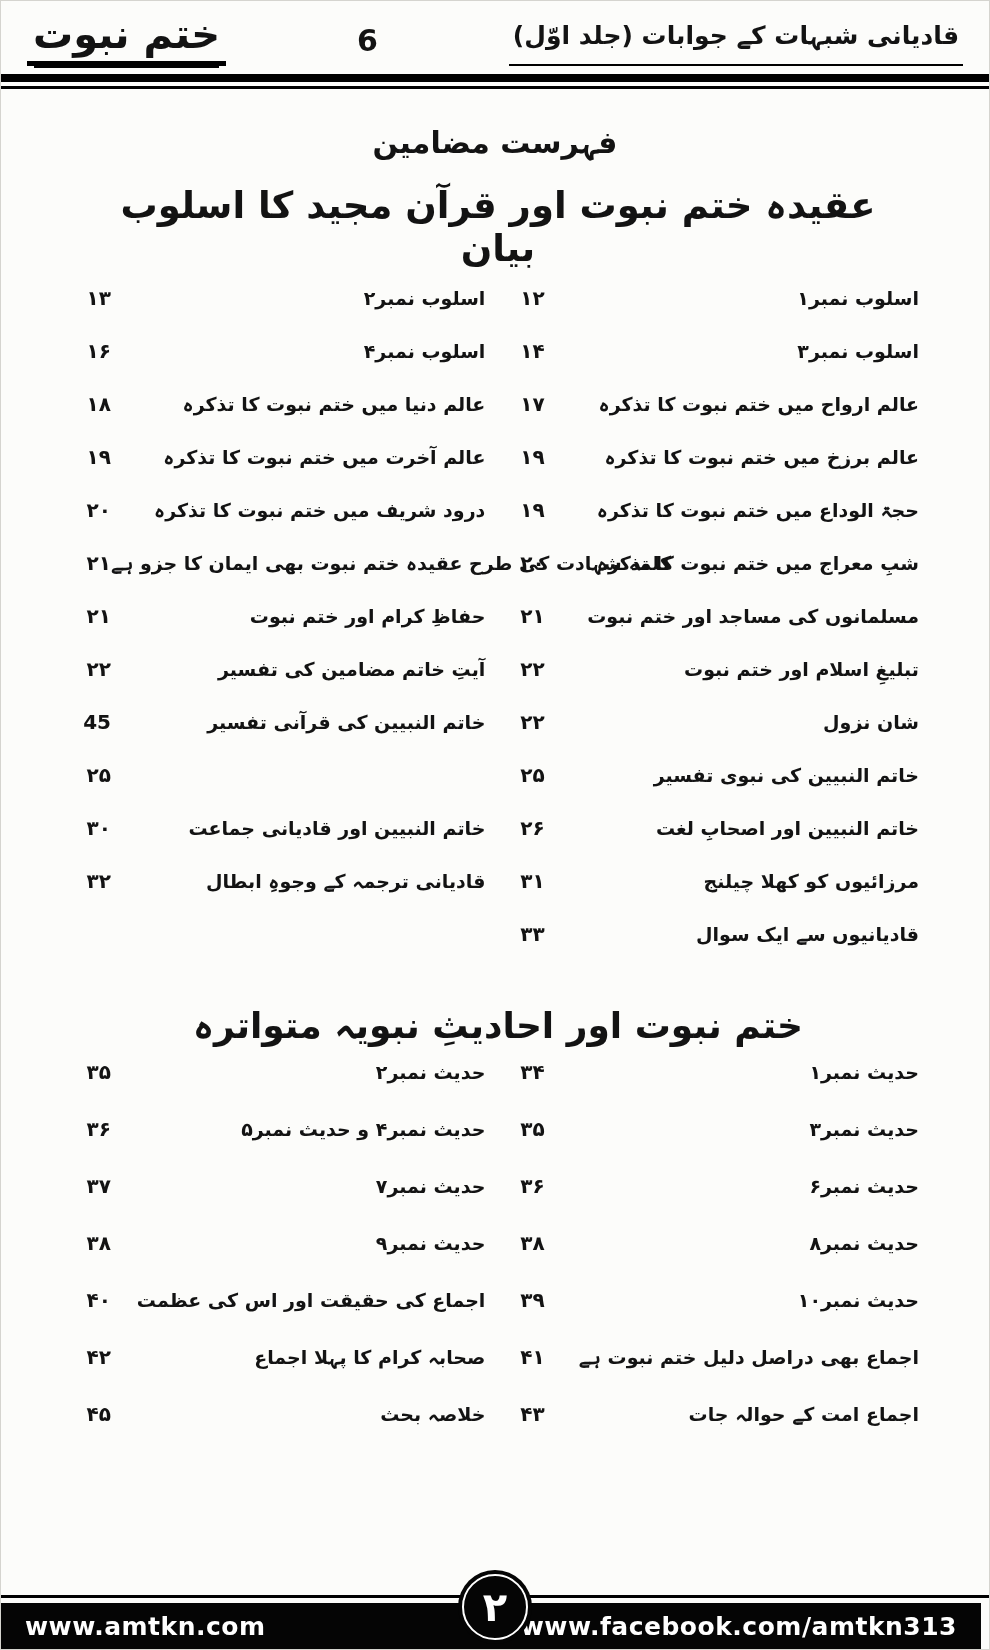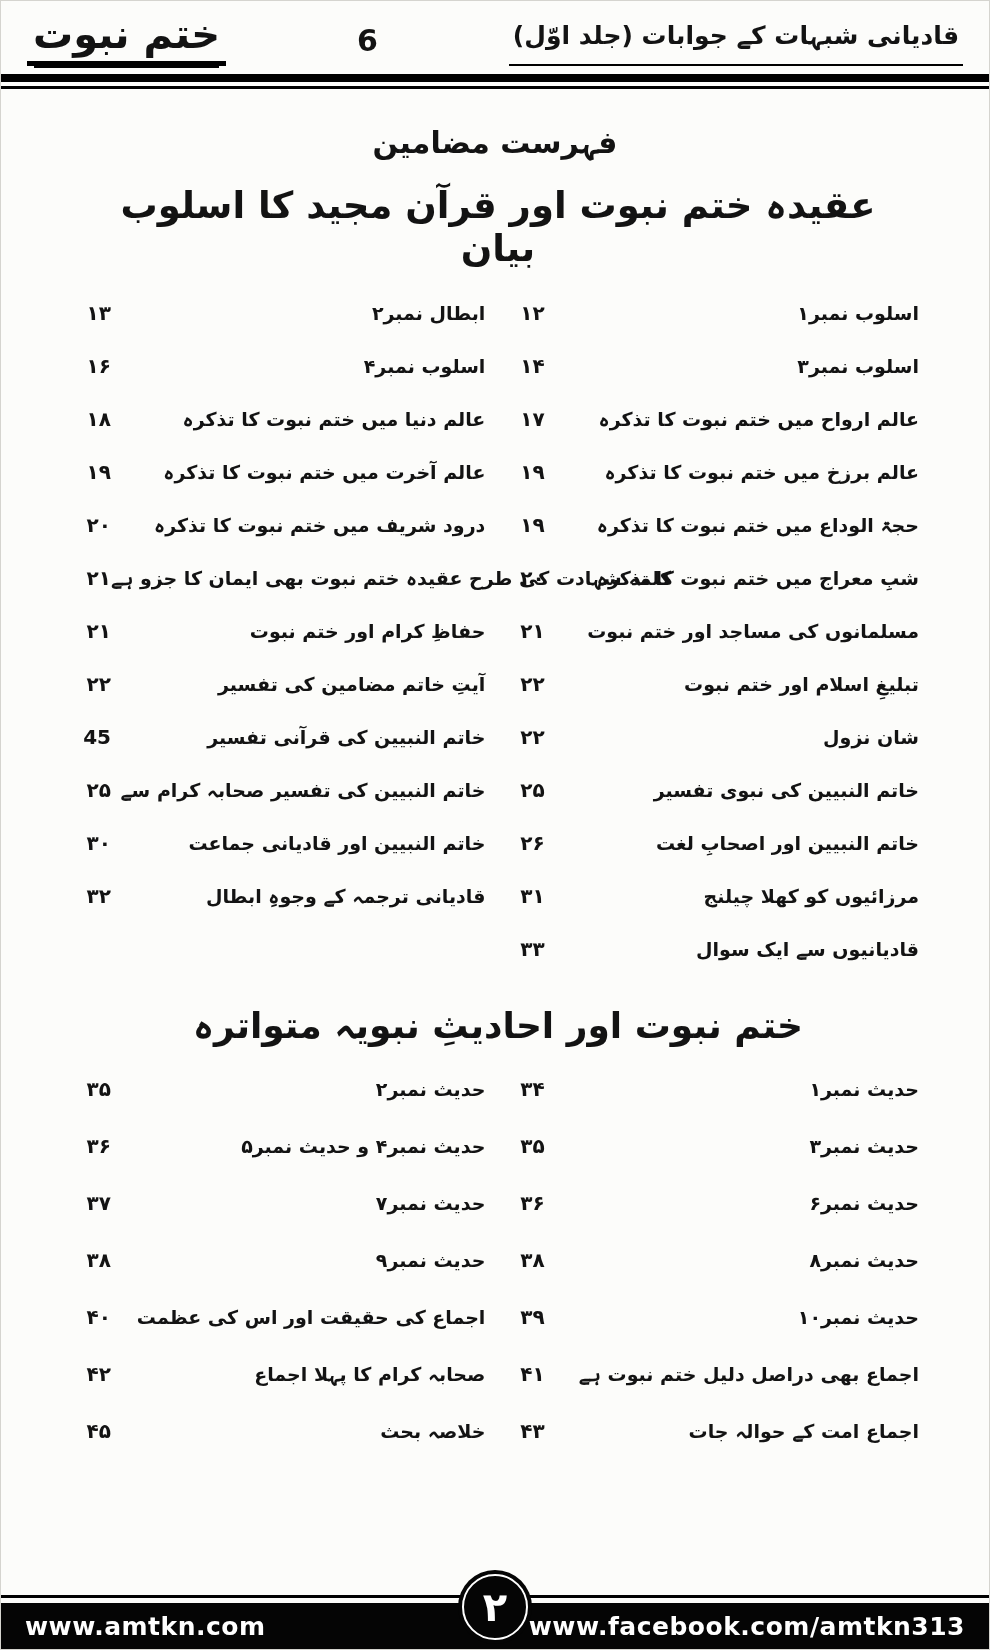--- a/index.html
+++ b/index.html
@@ -31,36 +31,36 @@
     text-align:center;direction:rtl;font-size:30px;font-weight:bold;
     margin:36px 0 4px 0;
   }
   .section-heading{
     text-align:center;direction:rtl;font-size:37px;font-weight:bold;
     margin:24px 0 16px 0;
   }
   .sec-1 .section-heading{margin:30px 0 14px 0;font-size:36px;}
   
   .toc-section{padding:0 70px 0 76px;}
-  .toc-row{display:flex;justify-content:space-between;align-items:center;height:53px;gap:19px;}
+  .toc-row{display:flex;justify-content:space-between;align-items:flex-start;height:53px;gap:19px;}
   .sec-1 .toc-row{height:57px;}
   .toc-cell{
     width:48.5%;display:flex;justify-content:space-between;align-items:center;
   }
   .toc-cell .pg{font-size:20px;font-weight:bold;direction:rtl;min-width:34px;}
   .toc-cell .title{
     font-size:19px;font-weight:bold;direction:rtl;text-align:right;
     white-space:nowrap;margin-right:0;
   }
   
   .footer-rule{
     position:absolute;left:0;right:0;bottom:51px;height:3px;background:#000;
   }
   .footer-bar{
-    position:absolute;left:0;right:0;bottom:0;height:46px;background:#050505;
+    position:absolute;left:0;right:8px;bottom:0;height:46px;background:#050505;
     display:flex;justify-content:space-between;align-items:center;
     padding:0 24px;box-sizing:border-box;text-align:center;
   }
   .footer-url{color:#ffffff;font-size:25px;font-weight:bold;letter-spacing:.5px;}
   .footer-circle{
     position:absolute;left:50%;transform:translateX(-50%);bottom:5px;
     width:74px;height:74px;background:#050505;border-radius:50%;
     display:flex;align-items:center;justify-content:center;
   }
   .footer-circle .ring{
@@ -82,21 +82,21 @@
   <div class="rule-thin"></div>
 
   <h1 class="toc-title">فہرست مضامین</h1>
 
   <div id="sections">
       <section class="toc-section sec-0">
         <h2 class="section-heading" dir="rtl">عقیدہ ختم نبوت اور قرآن مجید کا اسلوب بیان</h2>
         <div class="toc-row">
           <div class="toc-cell left">
             <span class="pg">۱۳</span>
-            <span class="title" dir="rtl">ابطال نمبر۲</span>
+            <span class="title" dir="rtl">اسلوب نمبر۲</span>
           </div>
           <div class="toc-cell right">
             <span class="pg">۱۲</span>
             <span class="title" dir="rtl">اسلوب نمبر۱</span>
           </div>
         </div>
         <div class="toc-row">
           <div class="toc-cell left">
             <span class="pg">۱۶</span>
             <span class="title" dir="rtl">اسلوب نمبر۴</span>
@@ -172,21 +172,20 @@
             <span class="title" dir="rtl">خاتم النبیین کی قرآنی تفسیر</span>
           </div>
           <div class="toc-cell right">
             <span class="pg">۲۲</span>
             <span class="title" dir="rtl">شان نزول</span>
           </div>
         </div>
         <div class="toc-row">
           <div class="toc-cell left">
             <span class="pg">۲۵</span>
-            <span class="title" dir="rtl">خاتم النبیین کی تفسیر صحابہ کرام سے</span>
           </div>
           <div class="toc-cell right">
             <span class="pg">۲۵</span>
             <span class="title" dir="rtl">خاتم النبیین کی نبوی تفسیر</span>
           </div>
         </div>
         <div class="toc-row">
           <div class="toc-cell left">
             <span class="pg">۳۰</span>
             <span class="title" dir="rtl">خاتم النبیین اور قادیانی جماعت</span>

